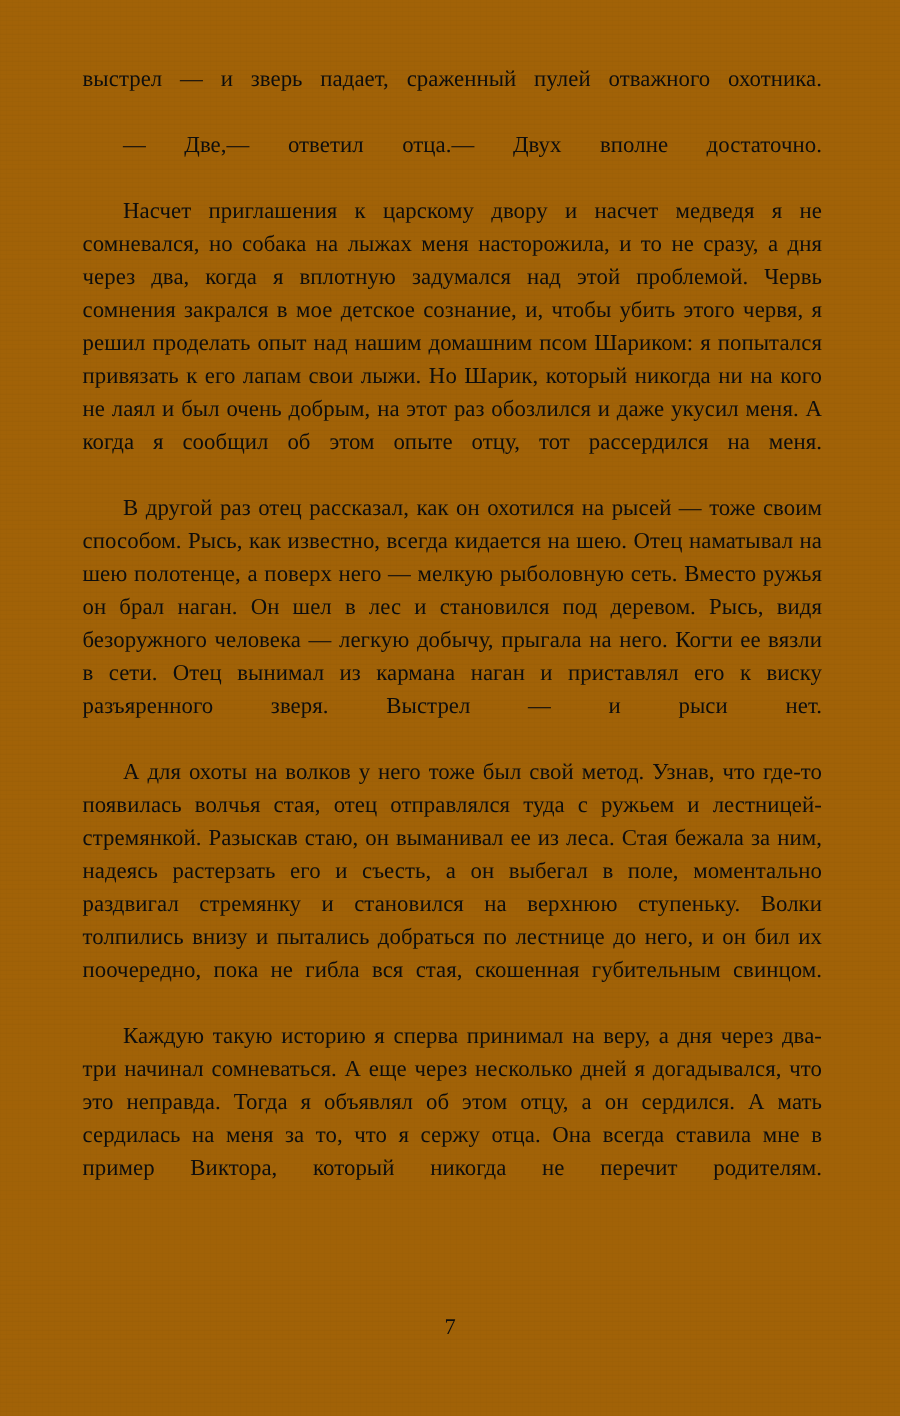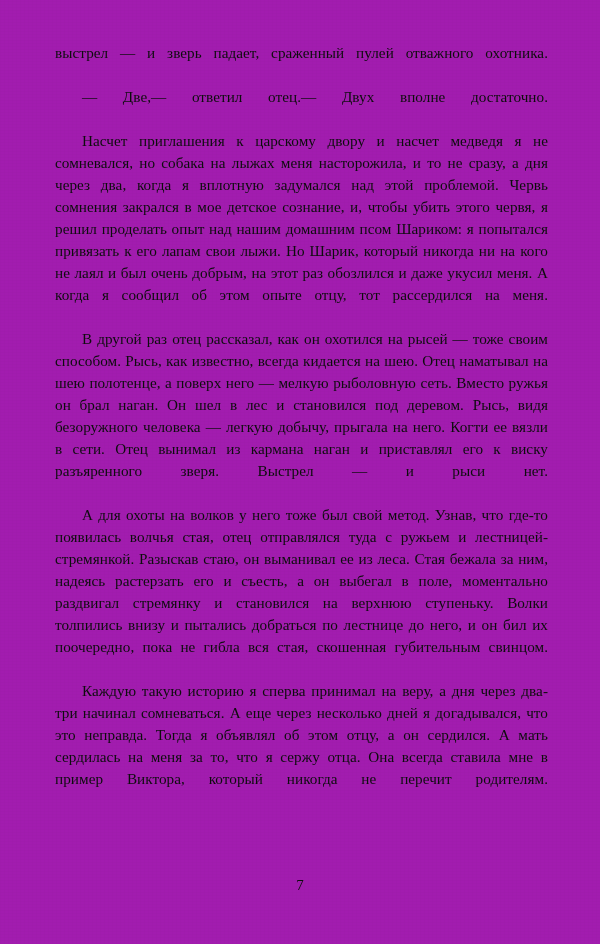--- a/index.html
+++ b/index.html
@@ -14,21 +14,21 @@
     font-family: "Liberation Serif", "DejaVu Serif", serif;
     color: #111111;
     overflow: hidden;
     position: relative;
   }
 
   
   #page-sheet {
     position: absolute;
     inset: 0;
-    background: #a21caf;
+    background: #a16207;
   }
 
   
   #text-block {
     position: absolute;
     left: 55px;
     top: 42px;
     width: 493px;
     text-align: justify;
     text-justify: inter-word;
@@ -85,21 +85,21 @@
     mix-blend-mode: multiply;
   }
 </style>
 </head>
 <body>
 
 <div id="page-sheet">
 
   <div id="text-block">
     <p class="cont">выстрел — и зверь падает, сраженный пулей отважного охотника.</p>
-    <p>— Две,— ответил отец.— Двух вполне достаточно.</p>
+    <p>— Две,— ответил отца.— Двух вполне достаточно.</p>
     <p>Насчет приглашения к царскому двору и насчет медведя я не сомневался, но собака на лыжах меня насторожила, и то не сразу, а дня через два, когда я вплотную задумался над этой проблемой. Червь сомнения закрался в мое детское сознание, и, чтобы убить этого червя, я решил проделать опыт над нашим домашним псом Шариком: я попытался привязать к его лапам свои лыжи. Но Шарик, который никогда ни на кого не лаял и был очень добрым, на этот раз обозлился и даже укусил меня. А когда я сообщил об этом опыте отцу, тот рассердился на меня.</p>
     <p>В другой раз отец рассказал, как он охотился на рысей — тоже своим способом. Рысь, как известно, всегда кидается на шею. Отец наматывал на шею полотенце, а поверх него — мелкую рыболовную сеть. Вместо ружья он брал наган. Он шел в лес и становился под деревом. Рысь, видя безоружного человека — легкую добычу, прыгала на него. Когти ее вязли в сети. Отец вынимал из кармана наган и приставлял его к виску разъяренного зверя. Выстрел — и рыси нет.</p>
     <p>А для охоты на волков у него тоже был свой метод. Узнав, что где-то появилась волчья стая, отец отправлялся туда с ружьем и лестницей-стремянкой. Разыскав стаю, он выманивал ее из леса. Стая бежала за ним, надеясь растерзать его и съесть, а он выбегал в поле, моментально раздвигал стремянку и становился на верхнюю ступеньку. Волки толпились внизу и пытались добраться по лестнице до него, и он бил их поочередно, пока не гибла вся стая, скошенная губительным свинцом.</p>
     <p>Каждую такую историю я сперва принимал на веру, а дня через два-три начинал сомневаться. А еще через несколько дней я догадывался, что это неправда. Тогда я объявлял об этом отцу, а он сердился. А мать сердилась на меня за то, что я сержу отца. Она всегда ставила мне в пример Виктора, который никогда не перечит родителям.</p>
 
   </div>
 
   <div id="page-number">7</div>
 
   <div id="scan-grain"></div>

